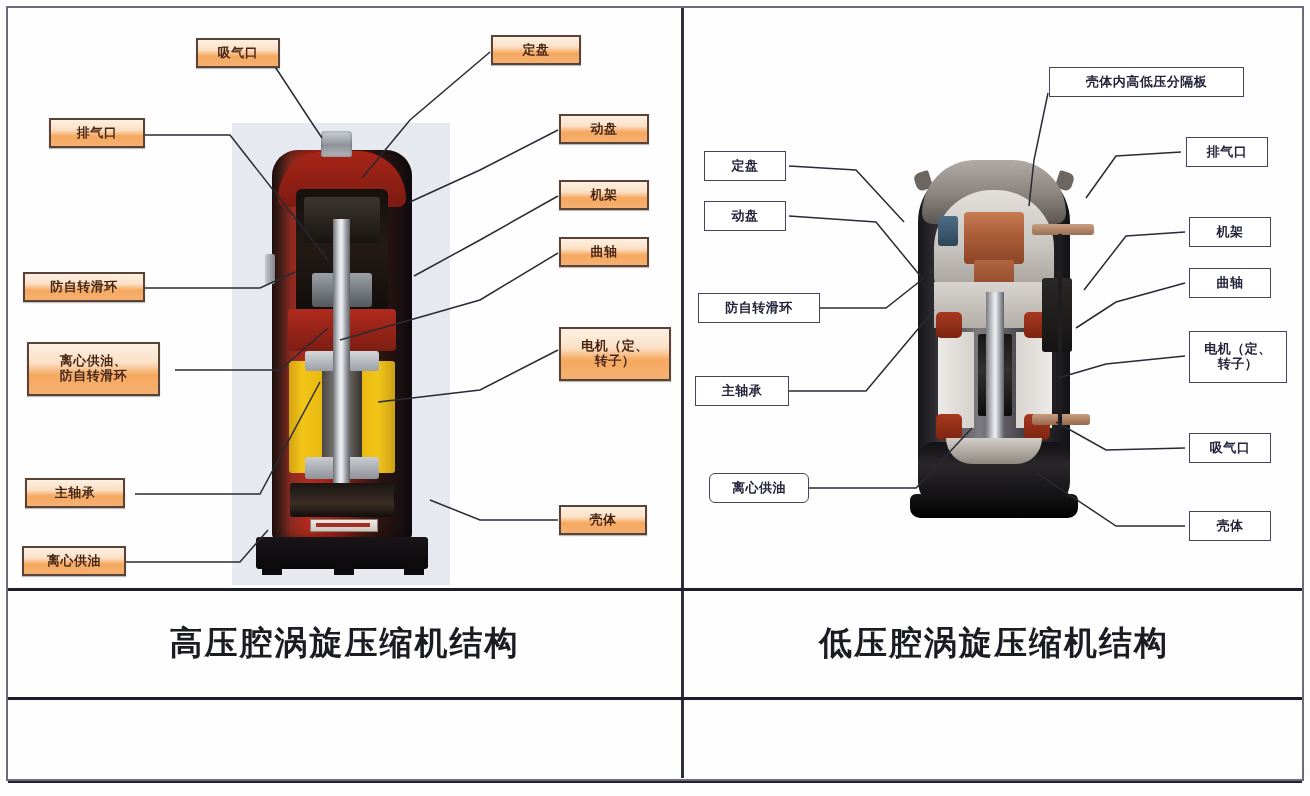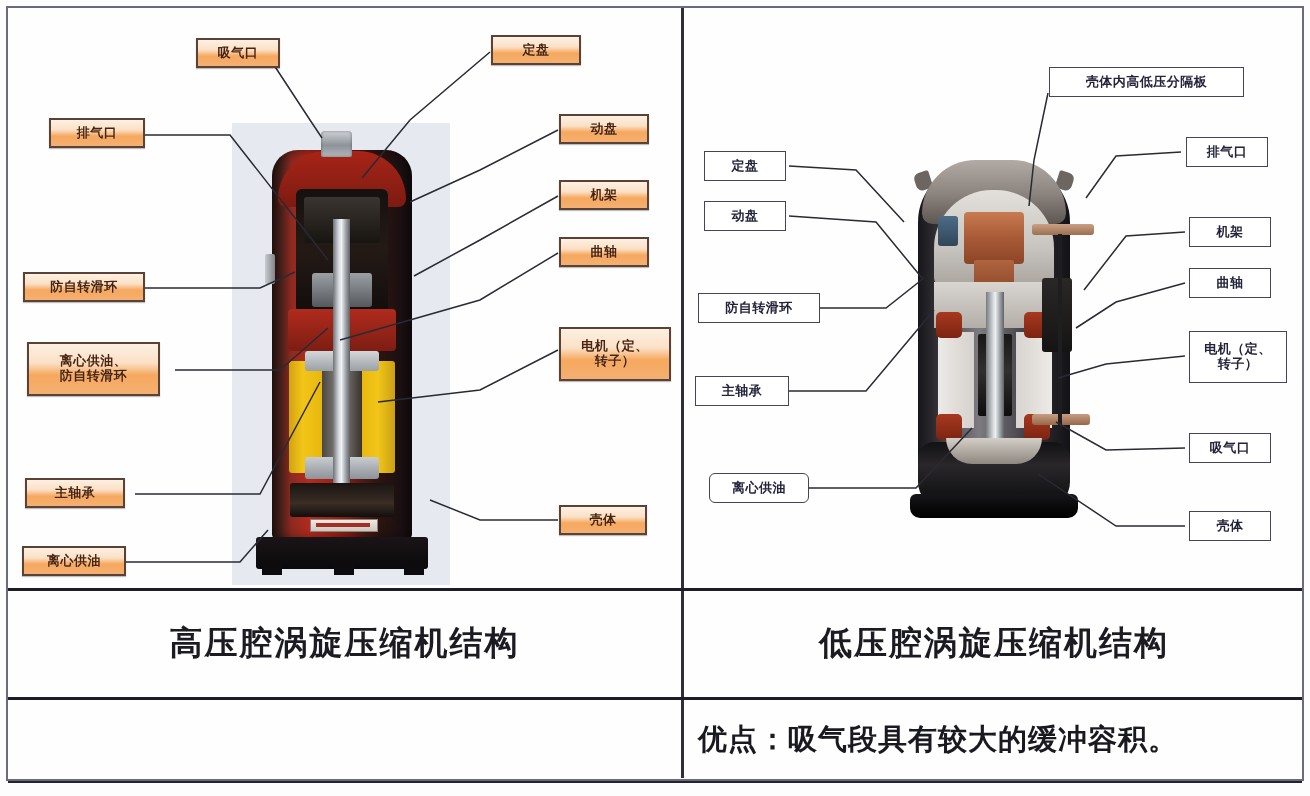--- a/index.html
+++ b/index.html
@@ -544,18 +544,15 @@
     </div>
   </div>
 
   <div class="caprow c-right">
     <span class="captext">低压腔涡旋压缩机结构</span>
   </div>
   <div class="caprow c-left">
     <span class="captext">高压腔涡旋压缩机结构</span>
   </div>
 
-  <div class="advrow a-right">
-    <span class="advtext">优点：吸气段具有较大的缓冲容积。</span>
-  </div>
 
 
 </div>
 
 </body></html>

